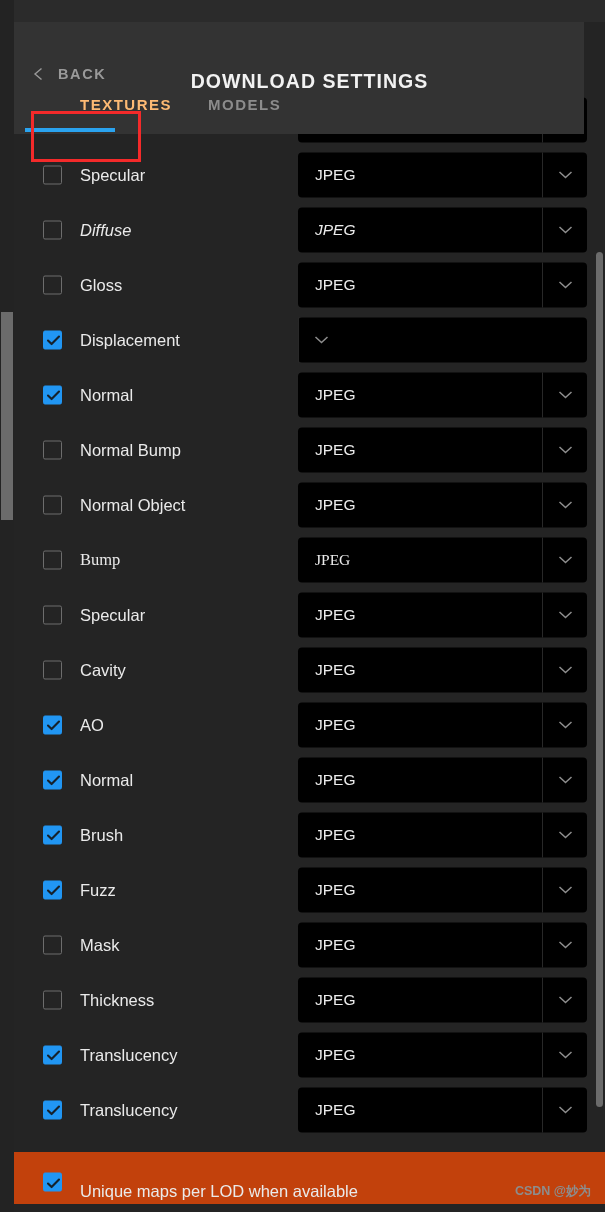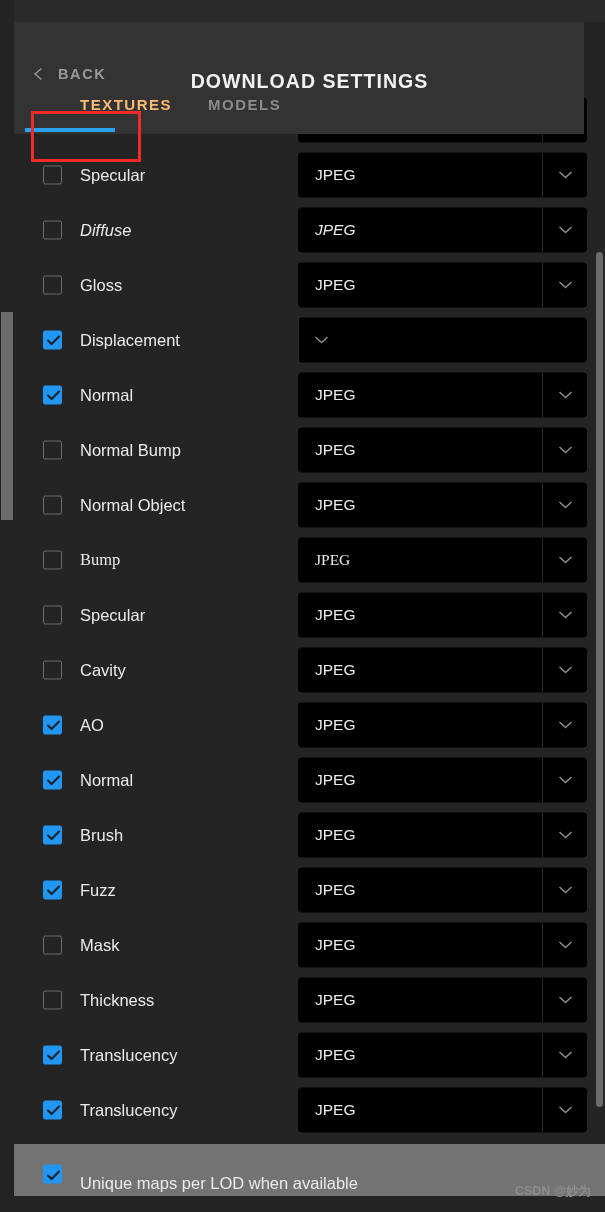--- a/index.html
+++ b/index.html
@@ -110,22 +110,22 @@
   }
   .dd-arrow {
     width: 45px; height: 45px;
     border-left: 1px solid #282828;
     display: flex; align-items: center; justify-content: center;
   }
   .dd-arrow svg { display: block; }
 
   
   .footer-opt {
-    position: absolute; left: 0; bottom: 16px; width: 591px; height: 52px;
-    background: #737373; z-index: 15;
+    position: absolute; left: 0; bottom: 8px; width: 591px; height: 52px;
+    background: #c2410c; z-index: 15;
   }
   .footer-opt .cb { left: 29px; top: 30px; }
   .footer-opt .row-label {
     left: 66px; top: 39px; font-size: 16.5px;
   }
 
   
   .sb-right-track {
     position: absolute; right: 0; top: 112px;
     width: 10px; height: 1078px; background: transparent; z-index: 30;

